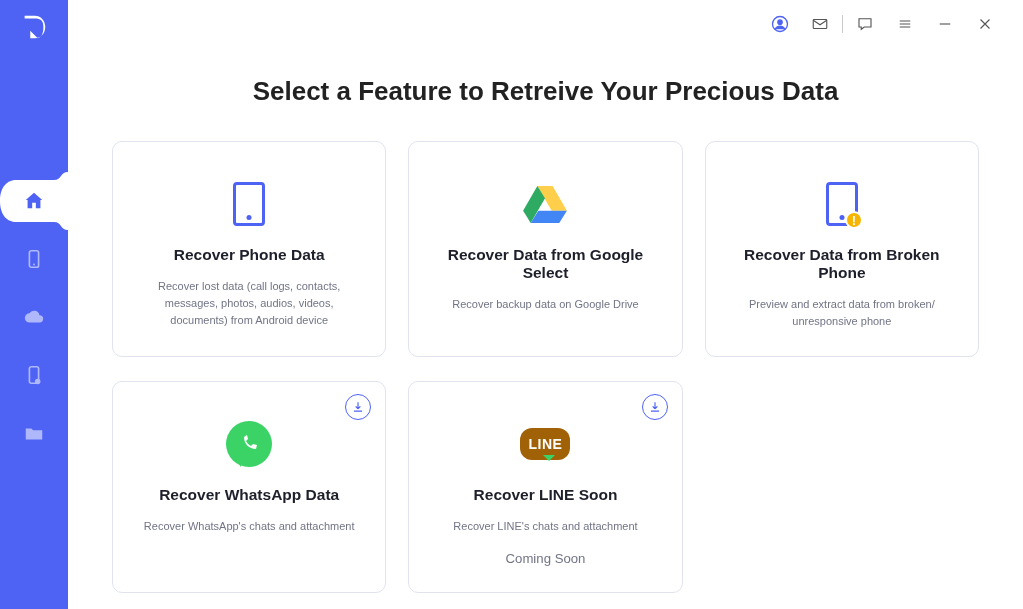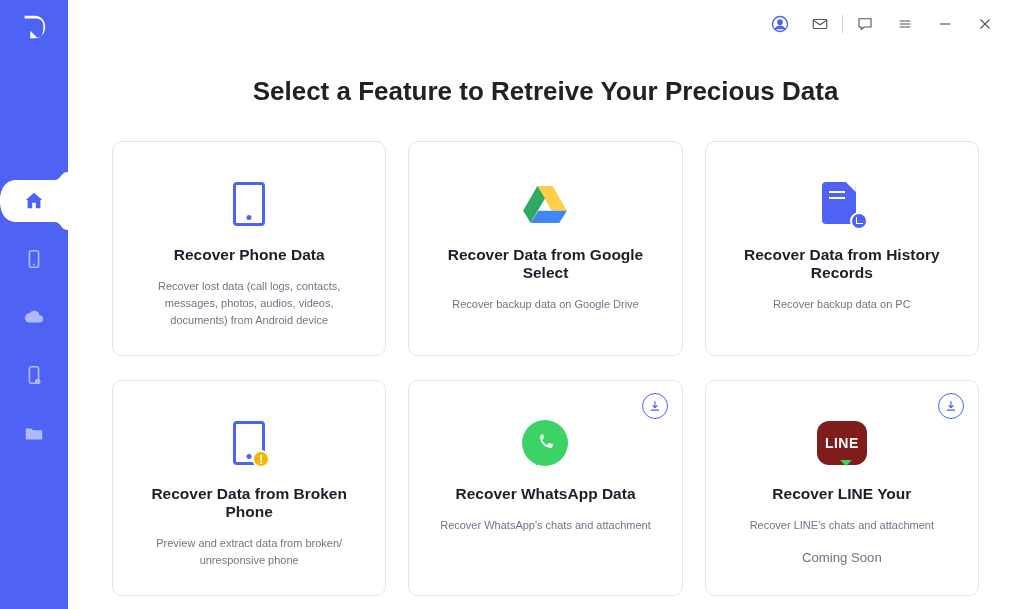--- a/index.html
+++ b/index.html
@@ -51,21 +51,21 @@
   .history-doc { width:34px; height:42px; background:#4e63f4; border-radius:4px; position:relative; }
   .history-doc::before{content:""; position:absolute; top:0; right:0; width:10px; height:10px; background:#fff; clip-path:polygon(0 0,100% 100%,100% 0);}
   .history-doc::after{content:""; position:absolute; top:9px; left:7px; width:16px; height:2px; background:#fff; box-shadow:0 6px 0 #fff;}
   .history-clock{ position:absolute; right:-6px; bottom:-4px; width:18px; height:18px; border-radius:50%; background:#4e63f4; border:2px solid #fff; display:flex; align-items:center; justify-content:center;}
   .history-clock::after{content:""; width:6px; height:6px; border-left:1.5px solid #fff; border-bottom:1.5px solid #fff; position:relative; top:-1px; left:1px;}
 
   .whatsapp { width:46px; height:46px; border-radius:50%; background:#3bd366; display:flex; align-items:center; justify-content:center; position:relative;}
   .whatsapp::after{content:""; position:absolute; bottom:1px; left:4px; width:0; height:0; border:6px solid transparent; border-top-color:#3bd366; border-right-color:#3bd366; transform:rotate(10deg);}
   .whatsapp svg{ width:24px; height:24px; fill:#fff;}
 
-  .line-badge{ width:50px; height:44px; background:#7f1d1d; border-radius:12px; display:flex; align-items:center; justify-content:center; position:relative; color:#fff; font-weight:800; font-size:14px; letter-spacing:0.5px;}
+  .line-badge{ width:50px; height:32px; background:#a16207; border-radius:12px; display:flex; align-items:center; justify-content:center; position:relative; color:#fff; font-weight:800; font-size:14px; letter-spacing:0.5px;}
   .line-badge::after{content:""; position:absolute; bottom:-7px; left:50%; width:0; height:0; border:6px solid transparent; border-top-color:#3bd366; transform:translateX(-2px);}
 </style>
 </head>
 <body>
 
 <div class="app">
 
   <div class="sidebar">
     <div class="logo">
       <svg viewBox="0 0 32 32">
@@ -162,30 +162,20 @@
           <svg viewBox="0 0 48 42">
               <polygon fill="#ffcf4b" points="16,2 32,2 47,28 31,28"></polygon>
               <polygon fill="#2eaa62" points="16,2 1,28 9,41 24,15"></polygon>
               <polygon fill="#4286f5" points="9,41 39,41 47,28 17,28"></polygon>
             </svg>
         </div>
         <h3>Recover Data from Google Select</h3>
         <p>Recover backup data on Google Drive</p>
       </div>
 
-      <div class="card">
-        <div class="icon-wrap">
-          <div class="history-icon">
-              <div class="history-doc"></div>
-              <div class="history-clock"></div>
-            </div>
-        </div>
-        <h3>Recover Data from History Records</h3>
-        <p>Recover backup data on PC</p>
-      </div>
 
       <div class="card">
         <div class="icon-wrap">
           <div class="broken-phone">
               <span class="alert-dot">!</span>
             </div>
         </div>
         <h3>Recover Data from Broken Phone</h3>
         <p>Preview and extract data from broken/ unresponsive phone</p>
       </div>
@@ -209,20 +199,20 @@
 
       <div class="card">
         <div class="dl-badge">
           <svg viewBox="0 0 24 24">
               <path d="M12 4v11m0 0l-4-4m4 4l4-4M5 19h14"></path>
             </svg>
         </div>
         <div class="icon-wrap">
           <div class="line-badge">LINE</div>
         </div>
-        <h3>Recover LINE Your</h3>
+        <h3>Recover LINE Soon</h3>
         <p>Recover LINE's chats and attachment</p>
         <div class="extra">Coming Soon</div>
       </div>
 
     </div>
   </div>
 </div>
 
 </body></html>

